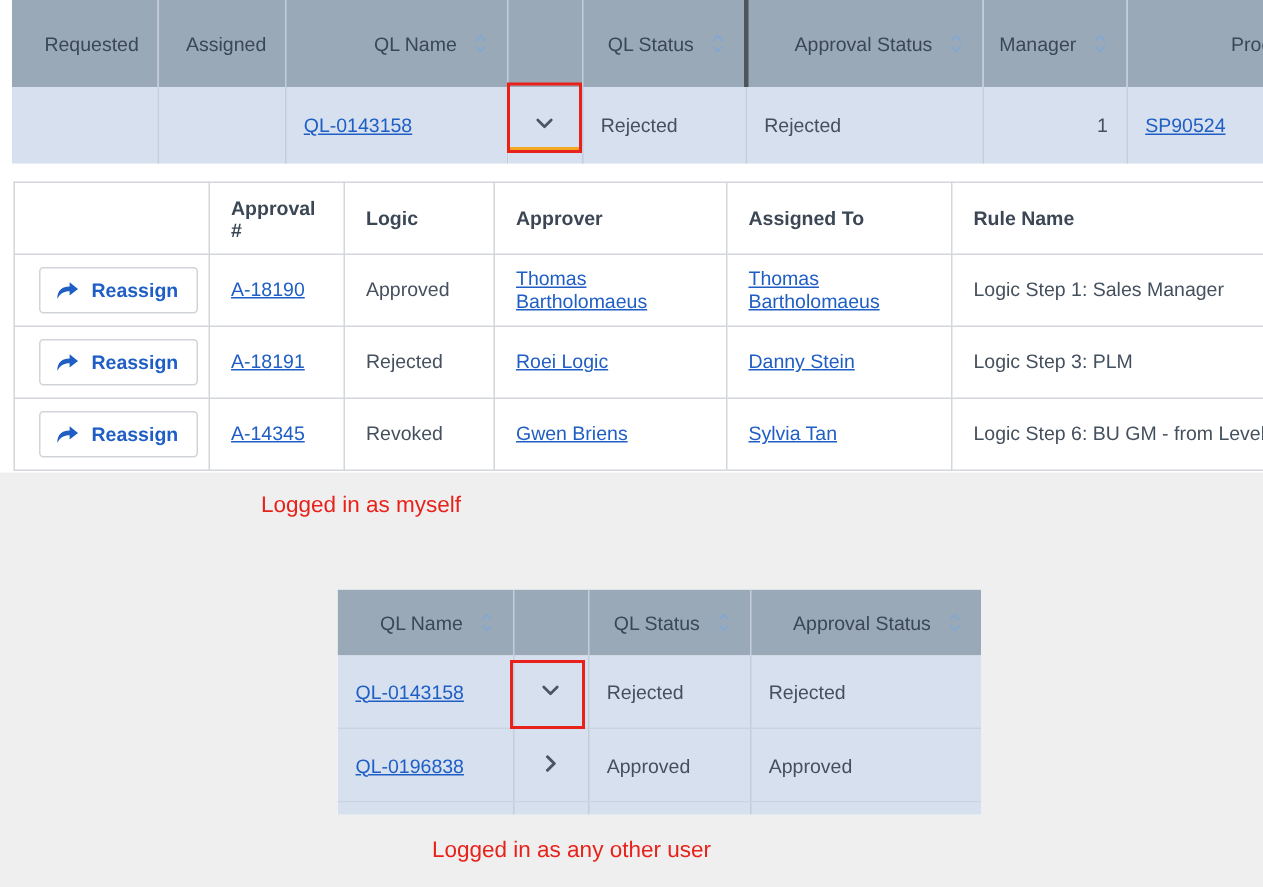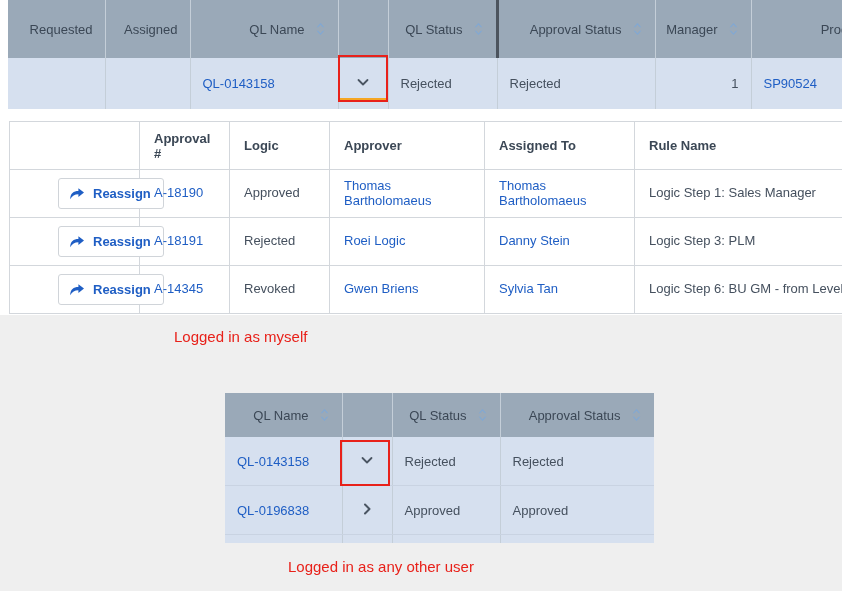--- a/index.html
+++ b/index.html
@@ -79,20 +79,21 @@
     width: 46px; height: 3px;
     background: #f5a623;
     z-index: 4;
   }
 
   .chev-down { display:inline-block; width:14px; height:14px; }
   .chev-right { display:inline-block; width:14px; height:14px; }
 
   .cell-link {
     color: #1f5ec4;
+    text-decoration: underline;
     cursor: pointer;
   }
 
   
   .detail-wrap {
     position: absolute;
     left: 0; top: 110px;
     width: 842px; height: 205px;
     background: #ffffff;
   }
@@ -133,21 +134,20 @@
     gap: 8px;
     background: #ffffff;
     border: 1px solid #d0d4d9;
     border-radius: 3px;
     padding: 7px 12px 7px 10px;
     color: #1f5ec4;
     font-size: 13px;
     font-family: "Liberation Sans", sans-serif;
     cursor: pointer;
     font-weight: bold;
-    margin-left: 32px;
   }
   .reassign-ico { width: 16px; height: 14px; display: inline-block; }
 
   
   .caption {
     position: absolute;
     color: #e8211a;
     font-weight: normal;
     font-size: 15px;
     white-space: nowrap;

